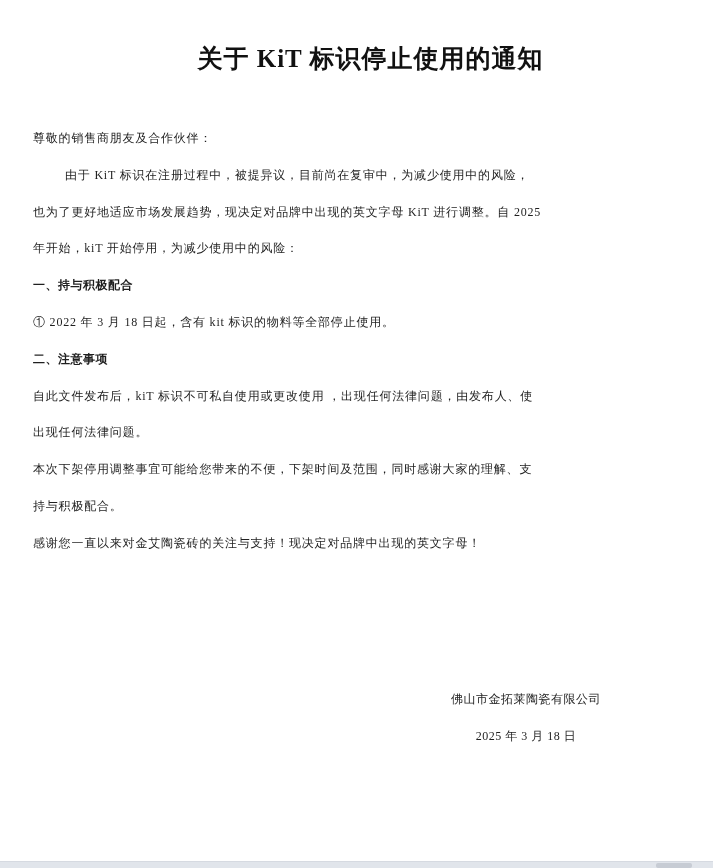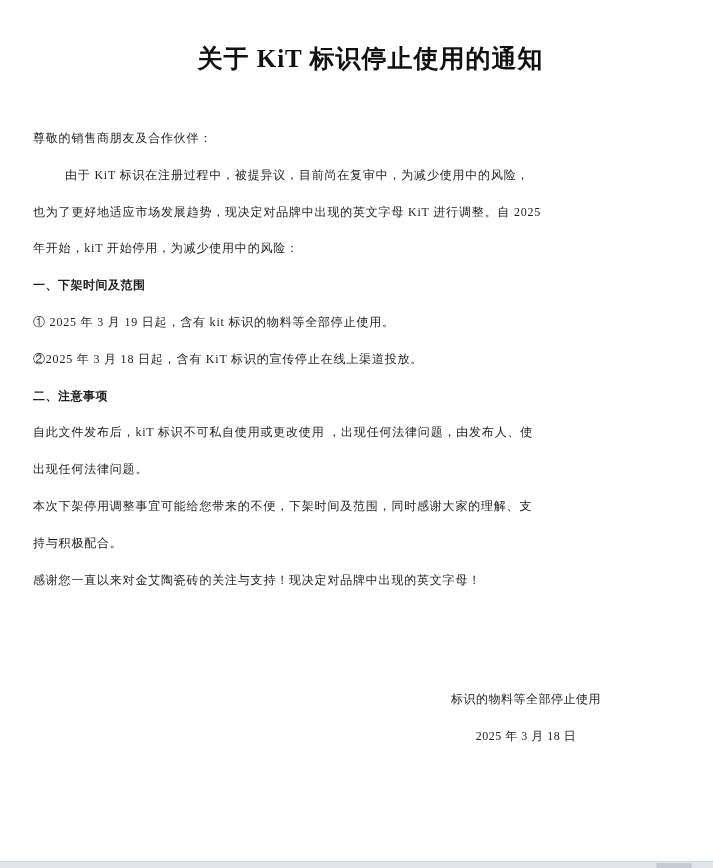--- a/index.html
+++ b/index.html
@@ -71,33 +71,32 @@
 
 <div class="page">
 
   <div class="doc-title">关于 KiT 标识停止使用的通知</div>
 
   <div class="body-lines">
     <div class="line">尊敬的销售商朋友及合作伙伴：</div>
     <div class="line indent">由于 KiT 标识在注册过程中，被提异议，目前尚在复审中，为减少使用中的风险，</div>
     <div class="line">也为了更好地适应市场发展趋势，现决定对品牌中出现的英文字母 KiT 进行调整。自 2025</div>
     <div class="line">年开始，kiT 开始停用，为减少使用中的风险：</div>
-    <div class="line heading">一、下架时间及范围</div>
-    <div class="line">① 2025 年 3 月 19 日起，含有 kit 标识的物料等全部停止使用。</div>
-    <div class="line">②2025 年 3 月 18 日起，含有 KiT 标识的宣传停止在线上渠道投放。</div>
+    <div class="line heading">一、持与积极配合</div>
+    <div class="line">① 2022 年 3 月 18 日起，含有 kit 标识的物料等全部停止使用。</div>
     <div class="line heading">二、注意事项</div>
     <div class="line">自此文件发布后，kiT 标识不可私自使用或更改使用 ，出现任何法律问题，由发布人、使</div>
     <div class="line">出现任何法律问题。</div>
     <div class="line">本次下架停用调整事宜可能给您带来的不便，下架时间及范围，同时感谢大家的理解、支</div>
     <div class="line">持与积极配合。</div>
     <div class="line">感谢您一直以来对金艾陶瓷砖的关注与支持！现决定对品牌中出现的英文字母！</div>
   </div>
 
   <div class="closing">
-    <div class="line">标识的物料等全部停止使用</div>
+    <div class="line">佛山市金拓莱陶瓷有限公司</div>
     <div class="line">2025 年 3 月 18 日</div>
   </div>
 
   <div class="hscrollbar-track">
     <div class="hscrollbar-thumb"></div>
   </div>
 
 </div>
 
 </body></html>

